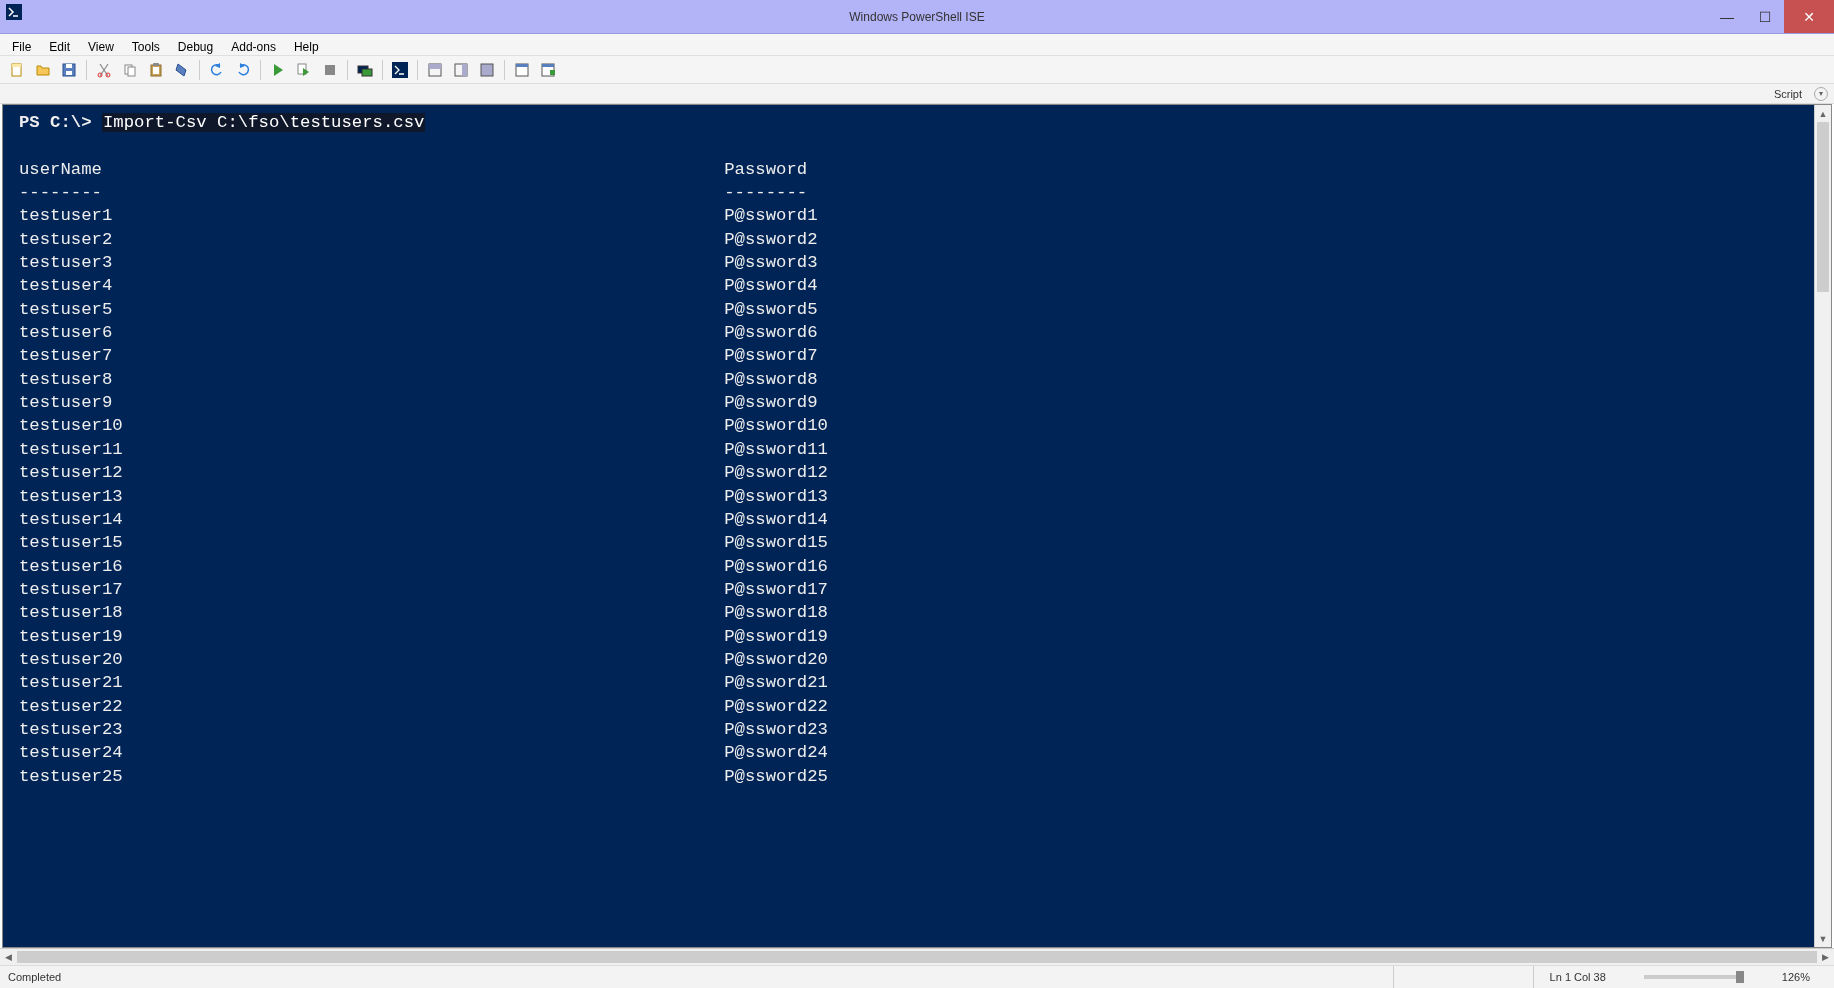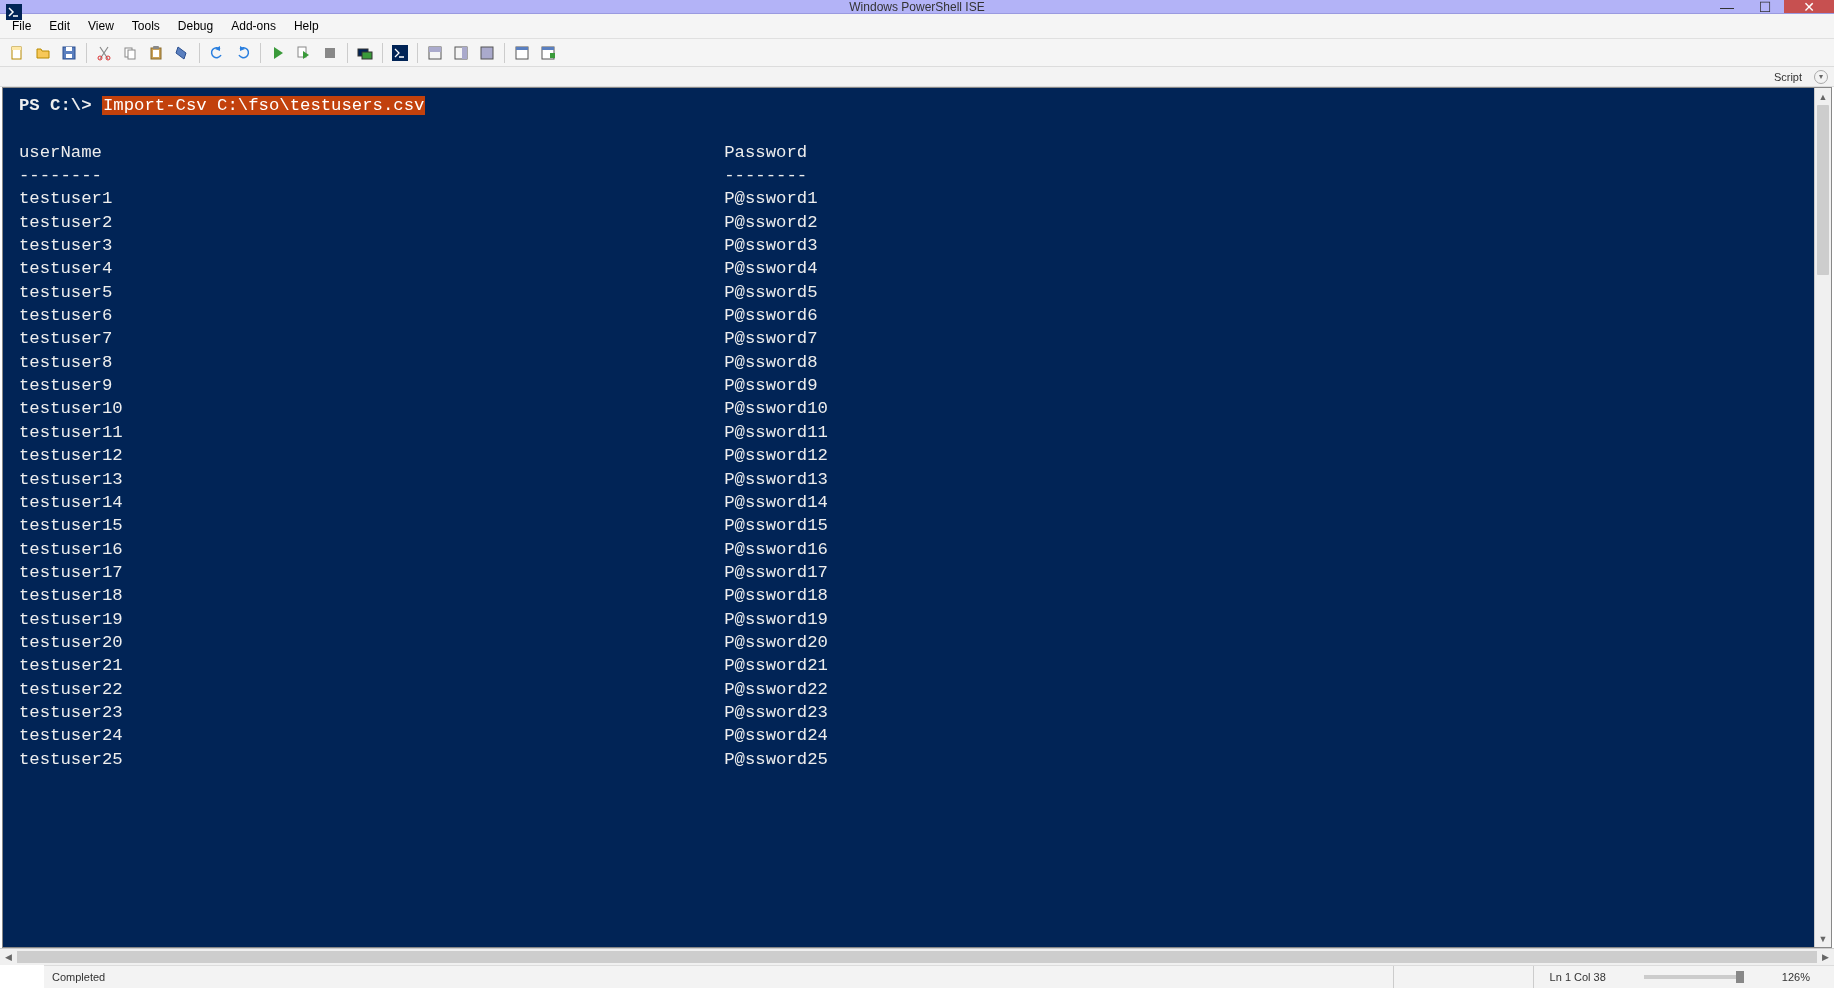--- a/index.html
+++ b/index.html
@@ -1,34 +1,34 @@
 <!DOCTYPE html>
 <html><head>
 <meta charset="utf-8">
 <style>
   * { box-sizing: border-box; margin: 0; padding: 0; }
   html, body { width: 100%; height: 100%; font-family: "Segoe UI", Tahoma, sans-serif; background: #fff; }
   body { display: flex; flex-direction: column; font-size: 12px; color: #000; }
 
   
   .titlebar {
-    height: 14px; background: #b3b3f7; display: flex; align-items: center;
+    height: 34px; background: #b3b3f7; display: flex; align-items: center;
     justify-content: center; position: relative; border-bottom: 1px solid #9a9ae0;
   }
   .titlebar-icon { position: absolute; left: 6px; top: 4px; width: 16px; height: 16px; }
   .titlebar-title { font-size: 12px; color: #333; }
   .titlebar-controls { position: absolute; right: 0; top: 0; display: flex; height: 100%; }
   .tbc { width: 38px; display: flex; align-items: center; justify-content: center; font-size: 14px; }
   .tbc.min, .tbc.max { background: #b3b3f7; color: #333; }
   .tbc.close { background: #c75050; color: #fff; width: 50px; }
 
   
   .menubar {
-    height: 22px; background: #f5f5f5; display: flex; align-items: center;
-    padding: 12px 4px; border-bottom: 1px solid #e0e0e0; gap: 2px;
+    height: 22px; background: #f5f5f5; display: flex; 
+    padding: 4px 4px; border-bottom: 1px solid #e0e0e0; gap: 2px;
   }
   .menu-item { padding: 2px 8px; font-size: 12px; color: #000; cursor: default; }
 
   
   .toolbar {
     height: 28px; background: #f5f5f5; display: flex; align-items: center;
     padding: 0 4px; border-bottom: 1px solid #dcdcdc; gap: 0;
   }
   .tool-btn {
     width: 24px; height: 24px; display: flex; align-items: center; justify-content: center;
@@ -46,21 +46,21 @@
   .scriptbar .chev { width: 14px; height: 14px; border: 1px solid #aaa; border-radius: 50%; margin-left: 4px; display: flex; align-items: center; justify-content: center; font-size: 8px; color: #666; }
 
   
   .console-wrap { flex: 1; display: flex; flex-direction: column; border: 1px solid #888; margin: 0 2px; background: #012456; position: relative; overflow: hidden; }
   .console {
     flex: 1; background: #012456; color: #eee; font-family: Consolas, "Courier New", monospace;
     font-size: 17.3px; line-height: 1.35; padding: 6px 10px 6px 16px; overflow: hidden;
     white-space: pre; position: relative;
   }
   .console .prompt { color: #eee; font-weight: bold; }
-  .console .cmd { background: #c2410c; color: #fff; padding: 0 1px; }
+  .console .cmd { background: #0f172a; color: #fff; padding: 0 1px; }
   .console-scroll {
     position: absolute; right: 0; top: 0; width: 17px; height: 100%;
     background: #f0f0f0; border-left: 1px solid #ccc;
   }
   .console-scroll .thumb {
     position: absolute; left: 2px; right: 2px; top: 17px; height: 170px;
     background: #cdcdcd; border-radius: 1px;
   }
   .console-scroll .arrow { position: absolute; left: 0; right: 0; height: 17px; display:flex; align-items:center; justify-content:center; font-size:9px; color:#666;}
   .console-scroll .arrow.up { top: 0;}
@@ -70,21 +70,20 @@
   .hscroll { height: 17px; background: #f0f0f0; border-top: 1px solid #ccc; display:flex; align-items:center; position:relative; }
   .hscroll .arrow { width:17px; height:100%; display:flex;align-items:center;justify-content:center; font-size:9px; color:#666;}
   .hscroll .track { flex:1; position:relative; height:100%; }
   .hscroll .thumb { position:absolute; top:2px; bottom:2px; left:0; width:100%; background:#cdcdcd; }
 
   
   .statusbar {
     height: 23px; background: #f3f3f3; border-top: 1px solid #dcdcdc;
     display: flex; align-items: center; font-size: 11px; color: #333;
     padding: 0 8px;
-    margin-left: 44px;
   }
   .statusbar .left { flex: 1; }
   .statusbar .cell { padding: 0 16px; border-left: 1px solid #ccc; height: 100%; display:flex; align-items:center; }
   .statusbar .zoom-slider { width: 100px; height: 4px; background: #ccc; position: relative; margin: 0 6px; }
   .statusbar .zoom-slider .knob { position:absolute; top:-4px; width:8px; height:12px; background:#888; right: 0; }
 </style>
 </head>
 <body>
 
 <div class="titlebar">

